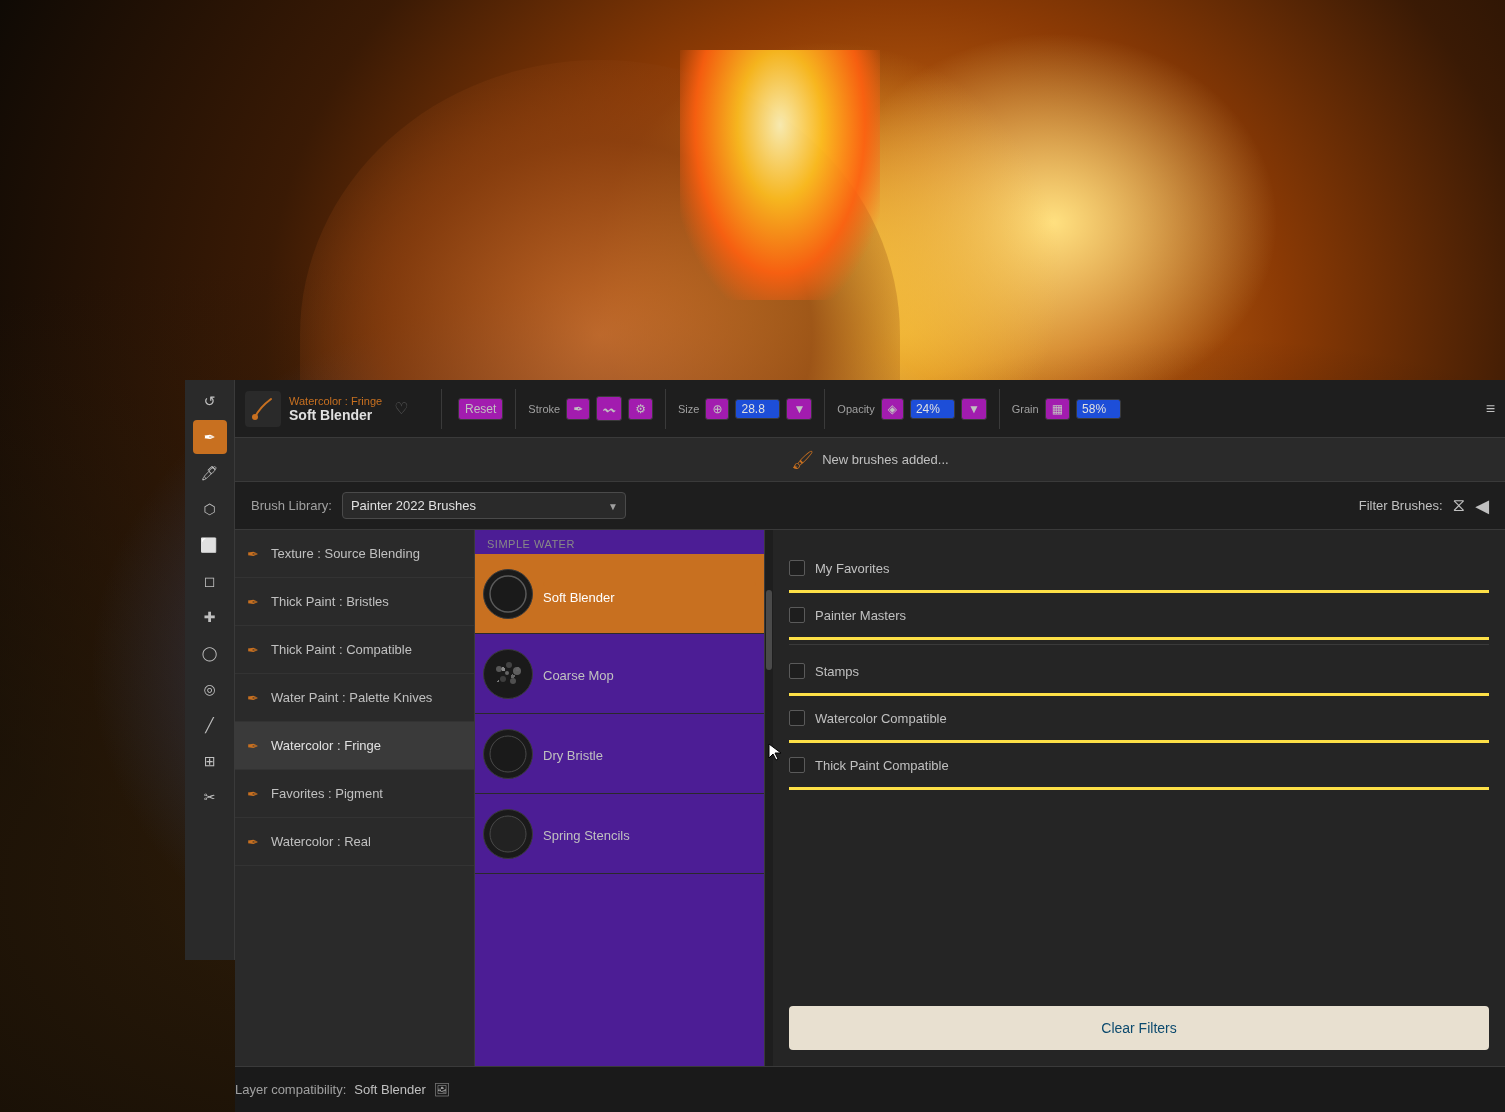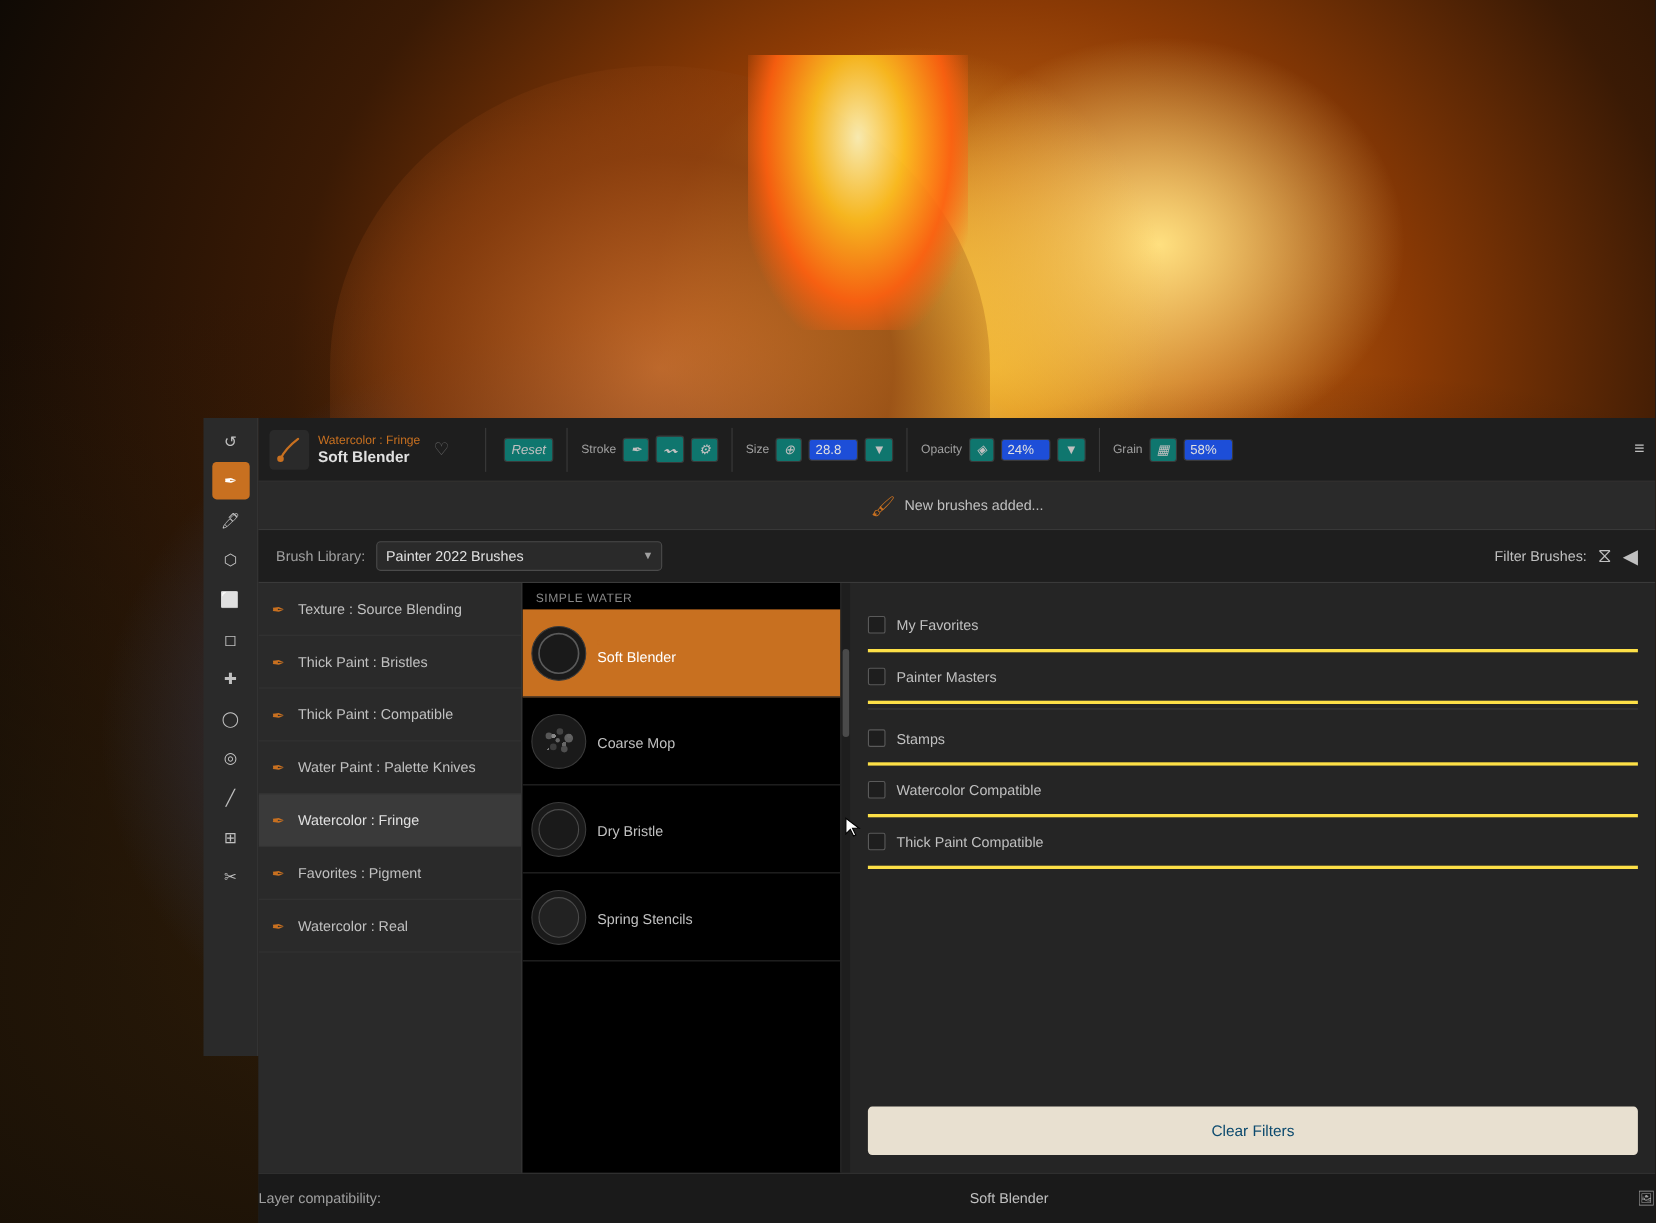--- a/index.html
+++ b/index.html
@@ -110,28 +110,28 @@
       cursor: pointer;
       margin-left: 4px;
     }
 
     .divider-v { width: 1px; height: 40px; background: #3a3a3a; margin: 0 6px; }
 
     .top-bar-section { display: flex; align-items: center; gap: 6px; flex: 1; }
     .top-bar-label { font-size: 11px; color: #a0a0a0; }
 
     .control-btn {
-      background: #0f766e;
+      background: #a21caf;
       border: 1px solid #3a3a3a;
       border-radius: 3px;
       color: #c0c0c0;
       padding: 3px 6px;
       font-size: 12px;
       cursor: pointer;
-      display: flex; gap: 3px; font-style: italic;
+      display: flex; gap: 3px;
     }
 
     .value-display {
       background: #1d4ed8;
       border: 1px solid #3a3a3a;
       border-radius: 3px;
       color: #e0e0e0;
       padding: 2px 5px;
       font-size: 12px;
       min-width: 45px;
@@ -183,21 +183,21 @@
 
     .library-select {
       background: #2a2a2a;
       border: 1px solid #4a4a4a;
       border-radius: 4px;
       color: #e0e0e0;
       padding: 5px 28px 5px 8px;
       font-size: 13px;
       appearance: none;
       cursor: pointer;
-      width: 260px;
+      width: 284px;
     }
 
     .select-wrapper { position: relative; }
     .select-arrow {
       position: absolute;
       right: 8px; top: 50%;
       transform: translateY(-50%);
       color: #a0a0a0;
       font-size: 10px;
       pointer-events: none;
@@ -235,21 +235,21 @@
       color: #c0c0c0;
       font-size: 13px;
     }
     .category-item.active { background: #3a3a3a; color: #e0e0e0; }
 
     .cat-icon { font-size: 14px; color: #c87020; width: 16px; }
 
     
     .brush-list {
       width: 290px;
-      background: #000000;
+      background: #4c1d95;
       border-right: 1px solid #3a3a3a;
       overflow-y: auto;
       flex-shrink: 0;
     }
 
     .brush-group-label {
       padding: 8px 12px 4px;
       font-size: 11px;
       color: #888;
       text-transform: uppercase;
@@ -374,21 +374,21 @@
       cursor: pointer;
       font-weight: 500;
     }
 
     
     .bottom-bar {
       height: 46px;
       background: #1a1a1a;
       display: flex;
       align-items: center;
-      justify-content: space-between;
+      justify-content: flex-start;
       gap: 8px;
       border-top: 1px solid #3a3a3a;
       font-size: 13px;
       color: #a0a0a0;
     }
 
     .bottom-label { color: #a0a0a0; }
     .bottom-value { color: #c0c0c0; font-weight: 500; }
 
     

